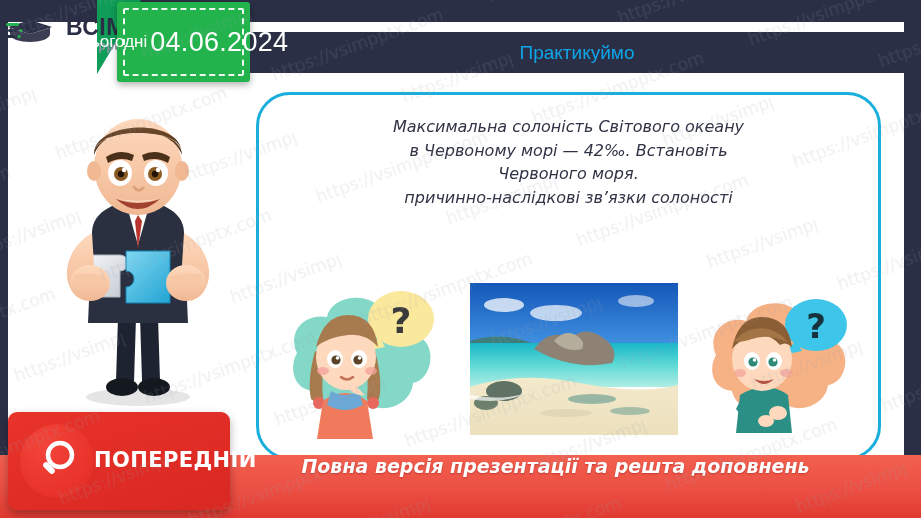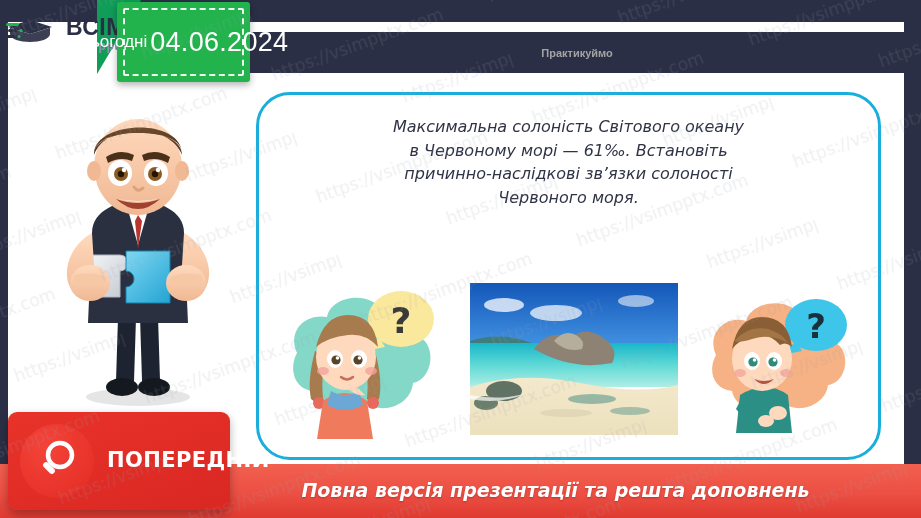--- a/index.html
+++ b/index.html
@@ -40,21 +40,21 @@
     border:2px dashed rgba(255,255,255,.92); border-radius:2px; pointer-events:none;
   }
   .date-today { font-size:17px; color:#fff; font-weight:400; z-index:2; }
   .date-value { font-size:27px; color:#fff; font-weight:400; z-index:2; letter-spacing:.3px; }
 
   
   .header-bar {
     position:absolute; left:250px; top:32px; width:654px; height:41px;
     background:#2b2f45; display:flex; align-items:center; justify-content:center;
   }
-  .header-title { color:#a3a3a3; font-size:11px; font-weight:700; }
+  .header-title { color:#0ea5e9; font-size:19px; font-weight:400; }
 
   
   .mascot { position:absolute; left:30px; top:105px; width:215px; height:310px; }
 
   
   .card {
     position:absolute; left:256px; top:92px; width:625px; height:368px;
     border:3px solid #19aedc; border-radius:34px; background:#ffffff;
   }
   .card-text {
@@ -64,37 +64,37 @@
     font-style:italic; font-size:16px; line-height:1.47; font-weight:400;
   }
   .card-media {
     position:absolute; left:20px; right:20px; bottom:14px; height:165px;
     display:flex; align-items:center; justify-content:space-between;
   }
   .media-slot { position:relative; }
 
   
   .bottom-banner {
-    position:absolute; left:0; right:0; bottom:0; height:54px;
+    position:absolute; left:0; right:0; bottom:0; height:63px;
     background:linear-gradient(180deg,#f2604f 0%,#ec4f43 55%,#e03a30 100%);
-    display:flex; flex-direction:column; align-items:center; justify-content:center;
+    display:flex; flex-direction:column; align-items:center; 
     z-index:6; padding-left:190px;
   }
   .bottom-banner p {
     color:#ffffff; font-style:italic; font-weight:700; font-size:19px; line-height:1.22;
     text-align:center; text-shadow:0 1px 2px rgba(120,0,0,.35);
     font-family:"DejaVu Sans", sans-serif;
   }
 
   
   .preview-badge {
     position:absolute; left:8px; bottom:8px; width:222px; height:98px;
     background:linear-gradient(160deg,#e8332a 0%,#d92722 100%);
     border-radius:9px; box-shadow:0 4px 10px rgba(0,0,0,.3);
-    display:flex; align-items:center; gap:13px; padding:0 12px; z-index:9;
+    display:flex; align-items:center; gap:0; padding:0 12px; z-index:9;
   }
   .preview-circle {
     position:relative; flex:0 0 auto; width:74px; height:74px; border-radius:50%;
     background:radial-gradient(circle at 35% 30%,#f4443a,#e22b22);
     display:flex; align-items:center; justify-content:center;
   }
   .preview-labels { display:flex; flex-direction:column; line-height:1.02; }
   .preview-labels span {
     color:#ffffff; font-weight:700; font-size:21px; letter-spacing:.4px;
     font-family:"DejaVu Sans", sans-serif;
@@ -220,23 +220,23 @@
   </div>
 
   <div class="ghost-text">
     <div>п</div>
     <div>С</div>
   </div>
 
   <div class="card">
     <div class="card-text">
       <div>Максимальна солоність Світового океану</div>
-      <div>в Червоному морі — 61‰. Встановіть</div>
+      <div>в Червоному морі — 42‰. Встановіть</div>
+      <div>Червоного моря.</div>
       <div>причинно-наслідкові зв’язки солоності</div>
-      <div>Червоного моря.</div>
     </div>
 
     <div class="card-media">
 
       <div class="media-slot">
         <svg width="168" height="160" viewBox="0 0 168 160">
           <path d="M18 74 C8 52 26 34 48 38 C52 18 86 12 100 28 C122 20 144 36 140 58 C158 66 154 100 134 104 C132 126 104 136 88 124 C70 140 38 132 34 112 C14 110 10 88 18 74 Z" fill="#83d8c7"></path>
 
           <ellipse cx="122" cy="40" rx="33" ry="28" fill="#fae89c"></ellipse>
           <path d="M100 58 l-14 14 l20 -4 Z" fill="#fae89c"></path>

